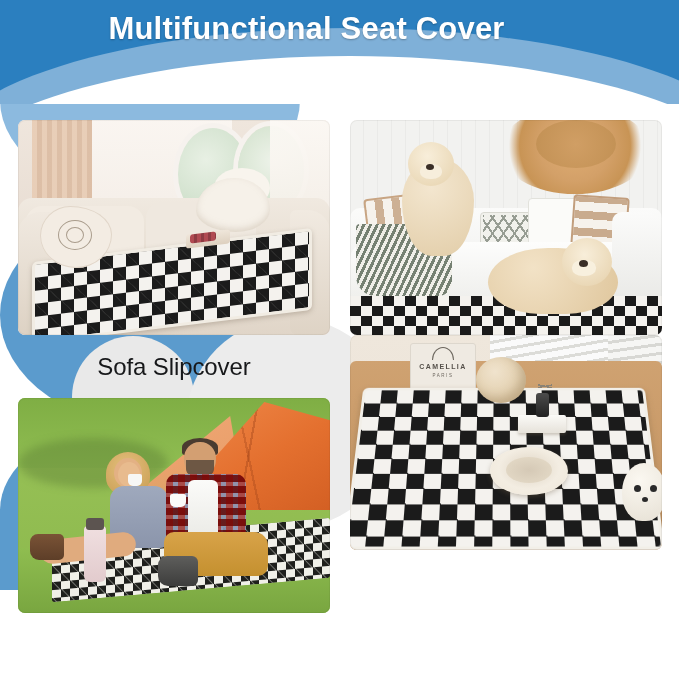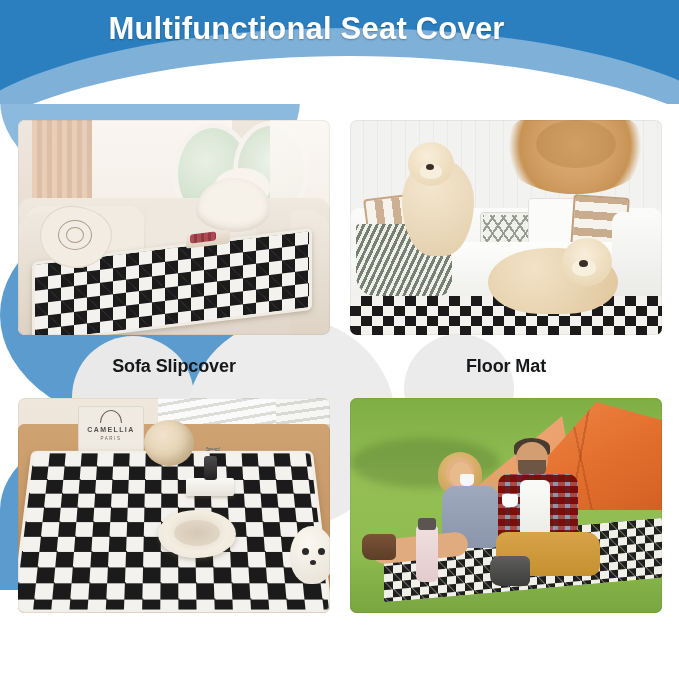--- a/index.html
+++ b/index.html
@@ -130,22 +130,22 @@
     border-radius: 7px;
     overflow: hidden;
     background: #f1ede8;
   }
   .photo-inner { position: absolute; inset: 0; }
 
   .caption {
     display: flex;
     align-items: center;
     justify-content: center;
-    font-size: 18px;
-    font-weight: bold;
+    font-size: 24px;
+    font-weight: normal;
     color: #17181a;
     letter-spacing: -0.1px;
     white-space: nowrap;
   }
 
   
   .layer { position: absolute; }
 
   
   .checker {
@@ -640,21 +640,20 @@
         <div class="layer p2-dog-a-nose"></div>
         <div class="layer p2-mat checker"></div>
         <div class="layer p2-dog-b-body"></div>
         <div class="layer p2-dog-b-head"></div>
         <div class="layer p2-dog-b-snout"></div>
         <div class="layer p2-dog-b-nose"></div>
       </div>
     </div>
 
     <div class="caption">Sofa Slipcover</div>
-    <div class="caption">Floor Mat</div>
 
     <div class="photo">
       <div class="photo-inner">
         <div class="layer p3-wall"></div>
         <div class="layer p3-blinds"></div>
         <div class="layer p3-blinds-r"></div>
         <div class="layer p3-bench"></div>
         <div class="layer p3-bench-front"></div>
         <div class="layer p3-floor"></div>
         <div class="layer p3-pillow"></div>

